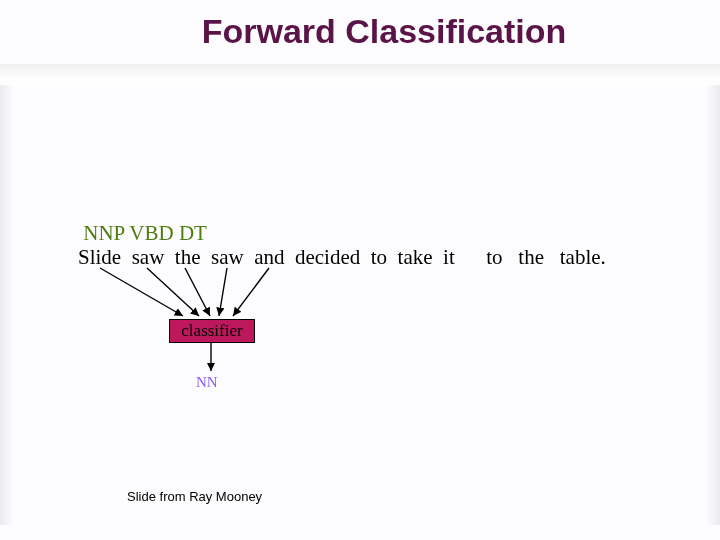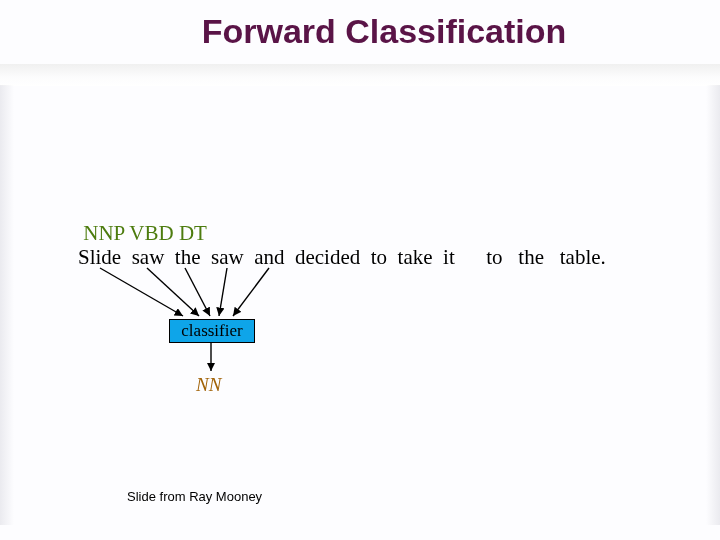--- a/index.html
+++ b/index.html
@@ -61,34 +61,33 @@
     font-size: 21px;
     color: #000;
     white-space: pre;
   }
   .classifier-box {
     position: absolute;
     top: 319px;
     left: 169px;
     width: 84px;
     height: 22px;
-    background: #0ea5e9;
+    background: #be185d;
     border: 1px solid #000;
     text-align: center;
     font-size: 17px;
     line-height: 22px;
     font-family: "Times New Roman", Times, serif;
   }
   .output-label {
     position: absolute;
     top: 374px;
     left: 196px;
-    font-size: 19px;
-    color: #a16207;
-    font-style: italic;
+    font-size: 15px;
+    color: #8b5cf6;
   }
   .footer {
     position: absolute;
     left: 104px;
     bottom: 36px;
     font-family: Arial, Helvetica, sans-serif;
     font-size: 13px;
     color: #000;
     margin-left: 23px;
   }

